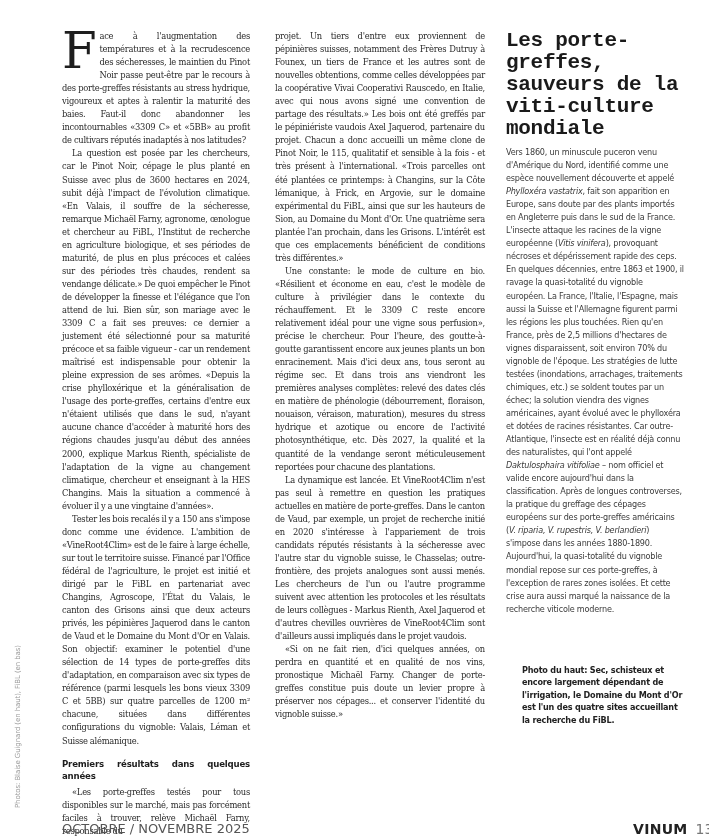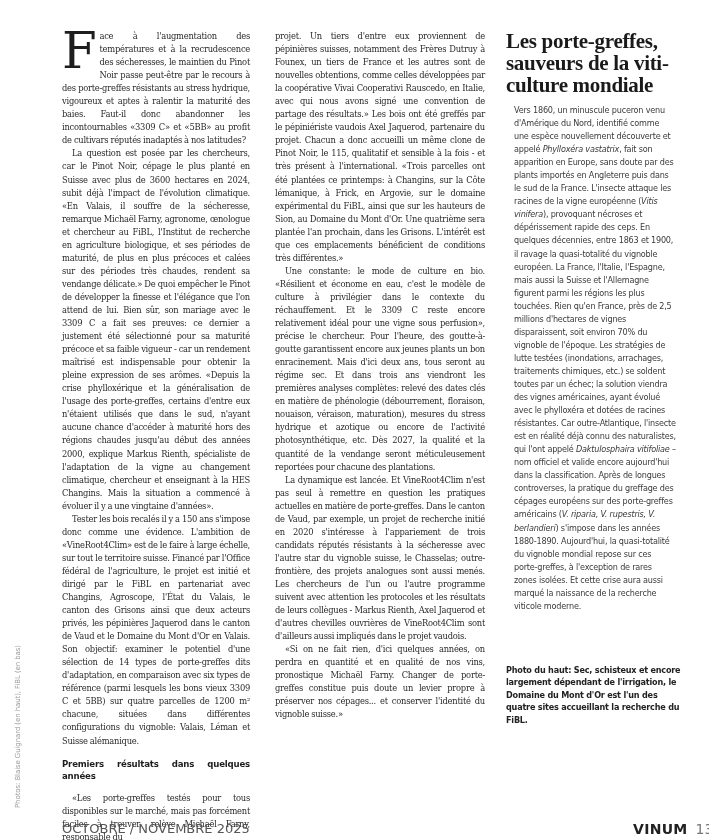--- a/index.html
+++ b/index.html
@@ -5,26 +5,26 @@
   html, body { margin:0; padding:0; }
   body { width:709px; height:840px; background:#ffffff; position:relative; overflow:hidden; color:#2a2a2a; }
   .col { position:absolute; top:30px; }
   .col-left { left:62px; width:188px; }
   .col-mid { left:275px; width:210px; }
   .col-right { left:506px; width:178px; }
   .serif { font-family:"DejaVu Serif", serif; font-size:8.35px; line-height:13.05px; text-align:justify; hyphens:manual; letter-spacing:-0.25px; word-spacing:-0.3px; }
   .serif p { margin:0; text-indent:10px; }
   .serif p.noindent { text-indent:0; }
   .dropcap { float:left; font-family:"DejaVu Serif", serif; font-size:50px; line-height:40px; margin:1px 3px 0 0; color:#1e1e1e; }
-  .subhead { font-family:"DejaVu Sans", sans-serif; font-weight:bold; font-size:8.6px; line-height:12px; margin:10px 0 10px 0; color:#1e1e1e; letter-spacing:-0.2px; }
-  .box-title { font-family:Liberation Serif, serif; font-weight:bold; font-size:21px; line-height:22px; color:#1a1a1a; margin:0 0 6px 0; letter-spacing:-0.3px; }
+  .subhead { font-family:"DejaVu Sans", sans-serif; font-weight:bold; font-size:8.6px; line-height:12px; margin:10px 0 4px 0; color:#1e1e1e; letter-spacing:-0.2px; }
+  .box-title { font-family:Liberation Mono, monospace; font-weight:bold; font-size:21px; line-height:22px; color:#1a1a1a; margin:0 0 6px 0; letter-spacing:-0.3px; }
   .box-body { font-family:"DejaVu Sans", sans-serif; font-size:8.1px; line-height:13.05px; color:#3a3a3a; letter-spacing:-0.2px; }
-  .box-body p { margin:8px; }
+  .box-body p { margin:0; }
   .captions { position:absolute; left:506px; top:664px; width:178px; font-family:"DejaVu Sans", sans-serif; font-weight:bold; font-size:8.1px; line-height:12.4px; color:#222; letter-spacing:-0.2px; }
-  .captions p { margin:0 0 12px 0; }
+  .captions p { margin:0 0 12px 16px; }
   .credit { position:absolute; left:14px; top:808px; transform:rotate(-90deg); transform-origin:0 0; font-family:"DejaVu Sans", sans-serif; font-size:7px; color:#9a9a9a; white-space:nowrap; letter-spacing:-0.1px; }
   .footer-left { position:absolute; left:62px; top:821px; font-family:"DejaVu Sans", sans-serif; font-size:13px; color:#555; letter-spacing:0; }
   .footer-right { position:absolute; left:633px; top:821px; font-family:"DejaVu Sans", sans-serif; font-size:14px; color:#222; }
   .footer-right .brand { font-weight:bold; letter-spacing:0.3px; }
   .footer-right .page { color:#777; margin-left:8px; }
   i { font-style:italic; }
 </style>
 </head>
 <body>
 

